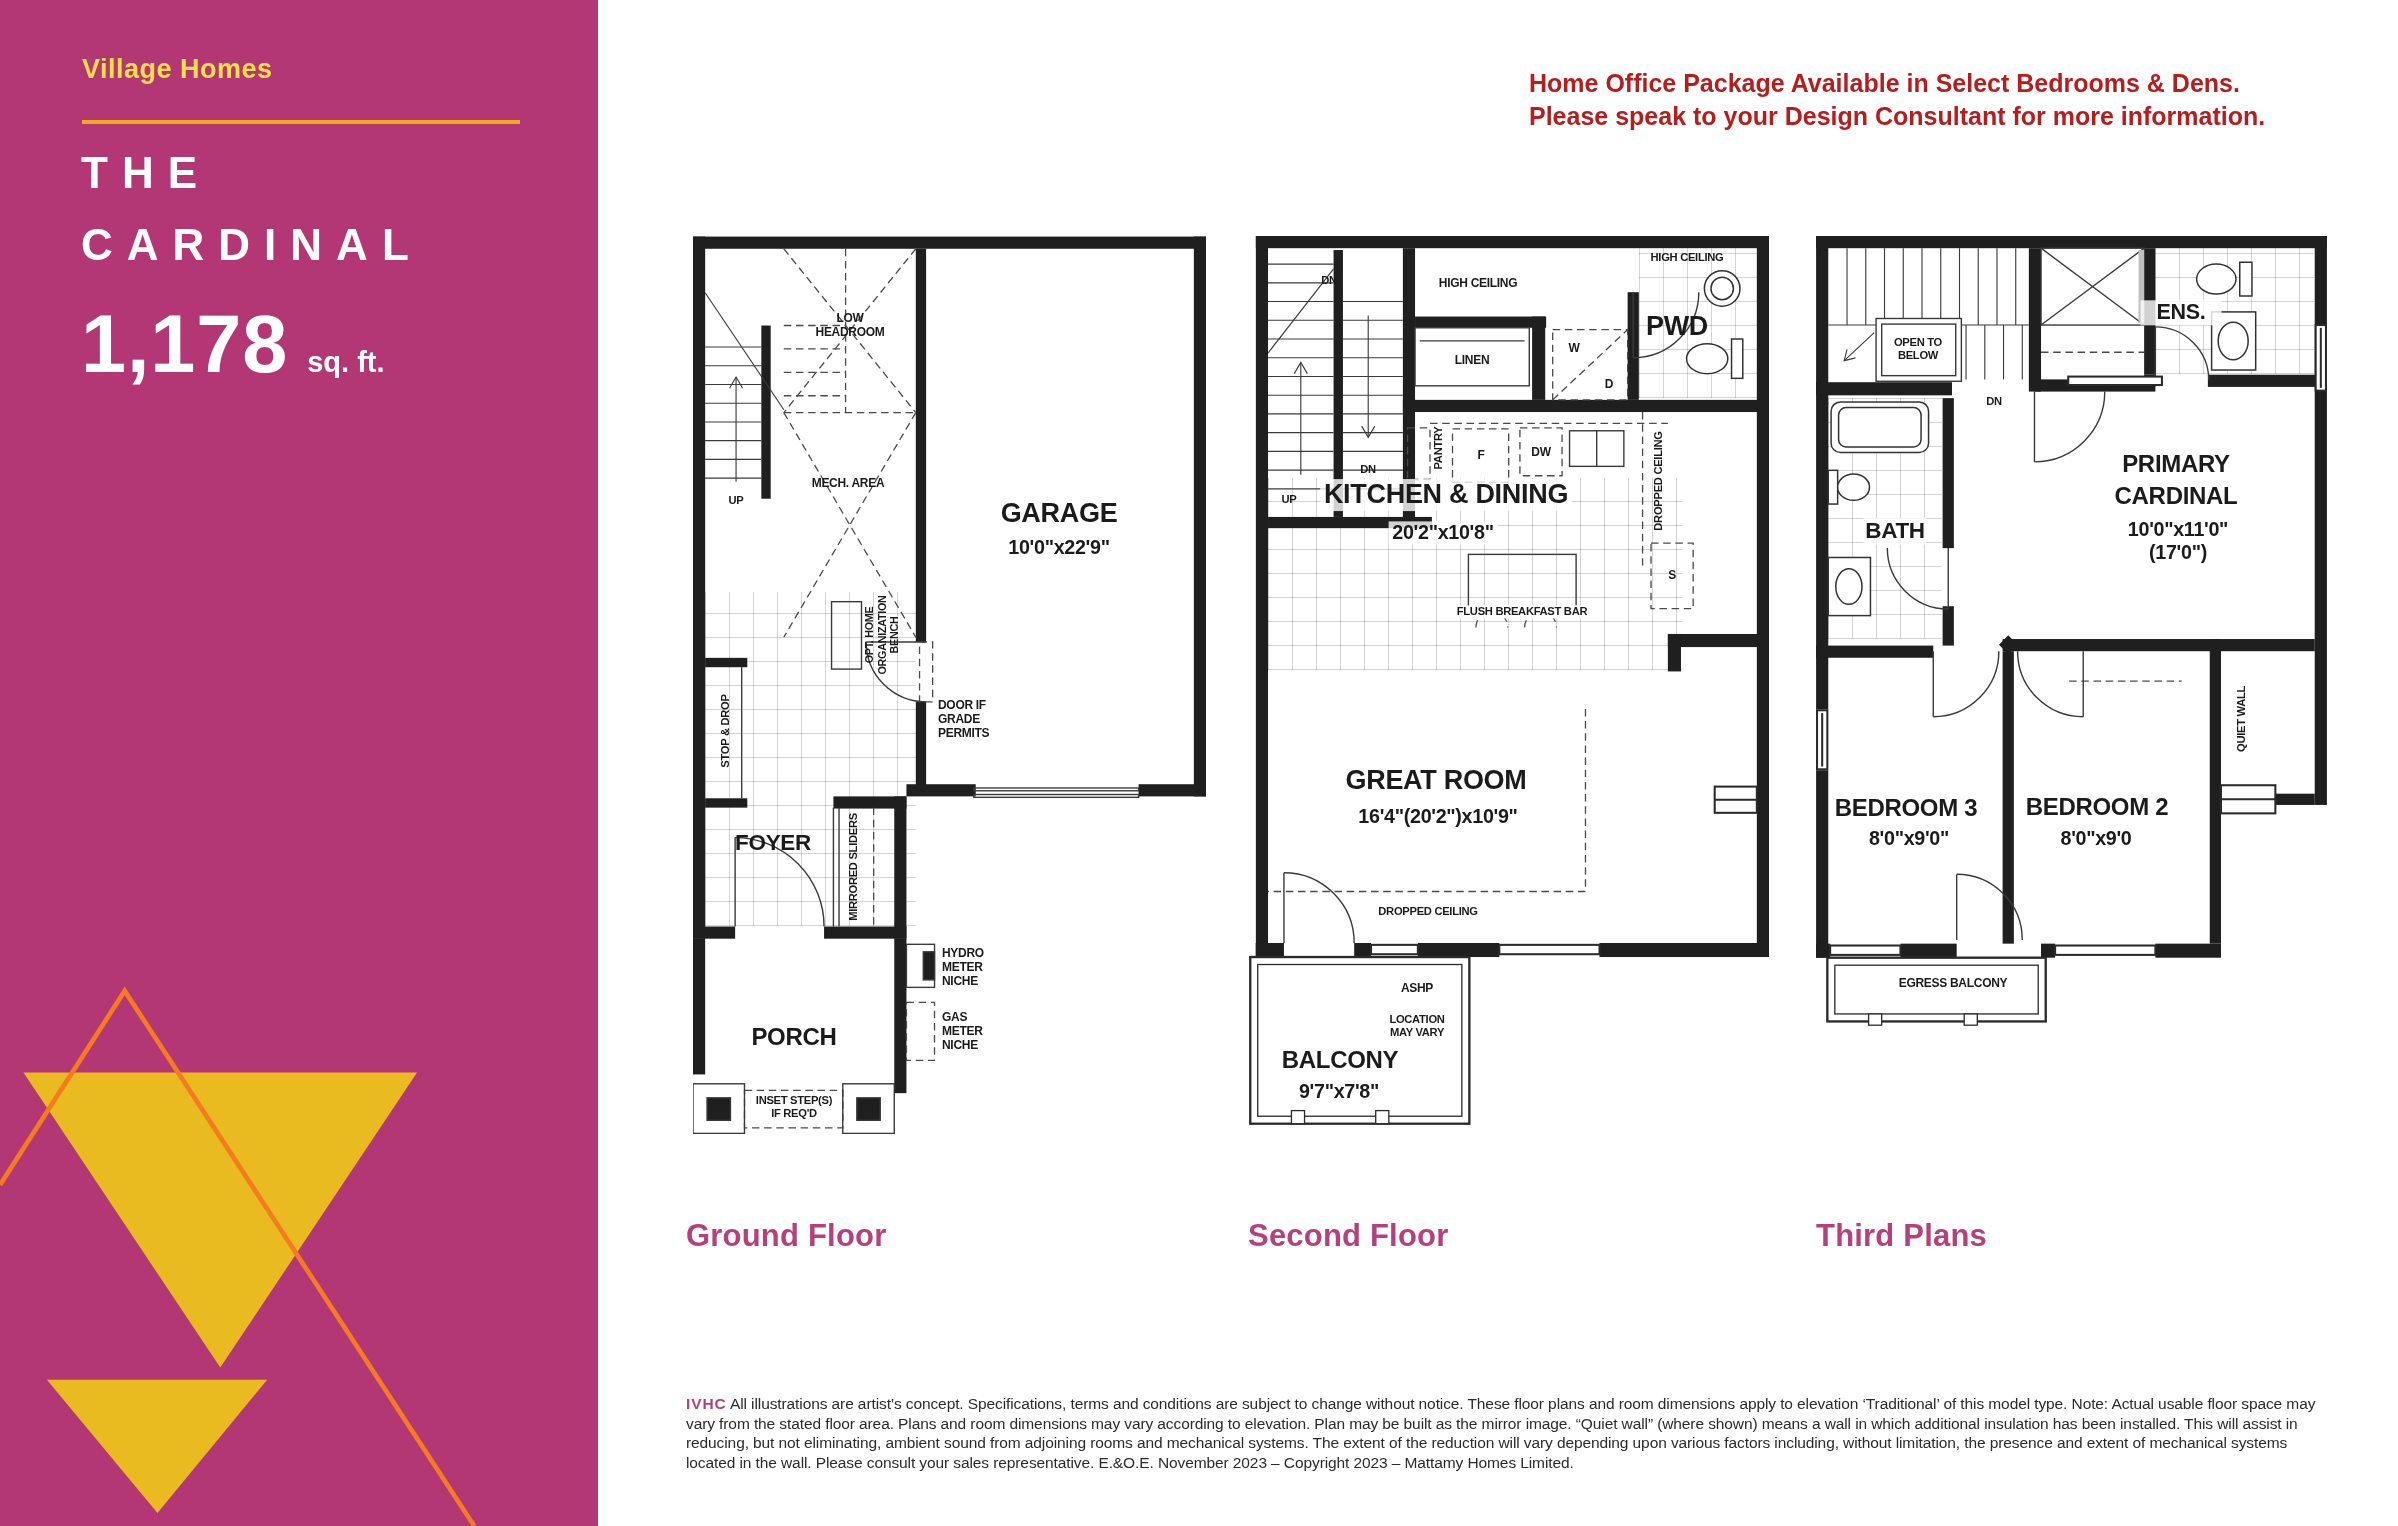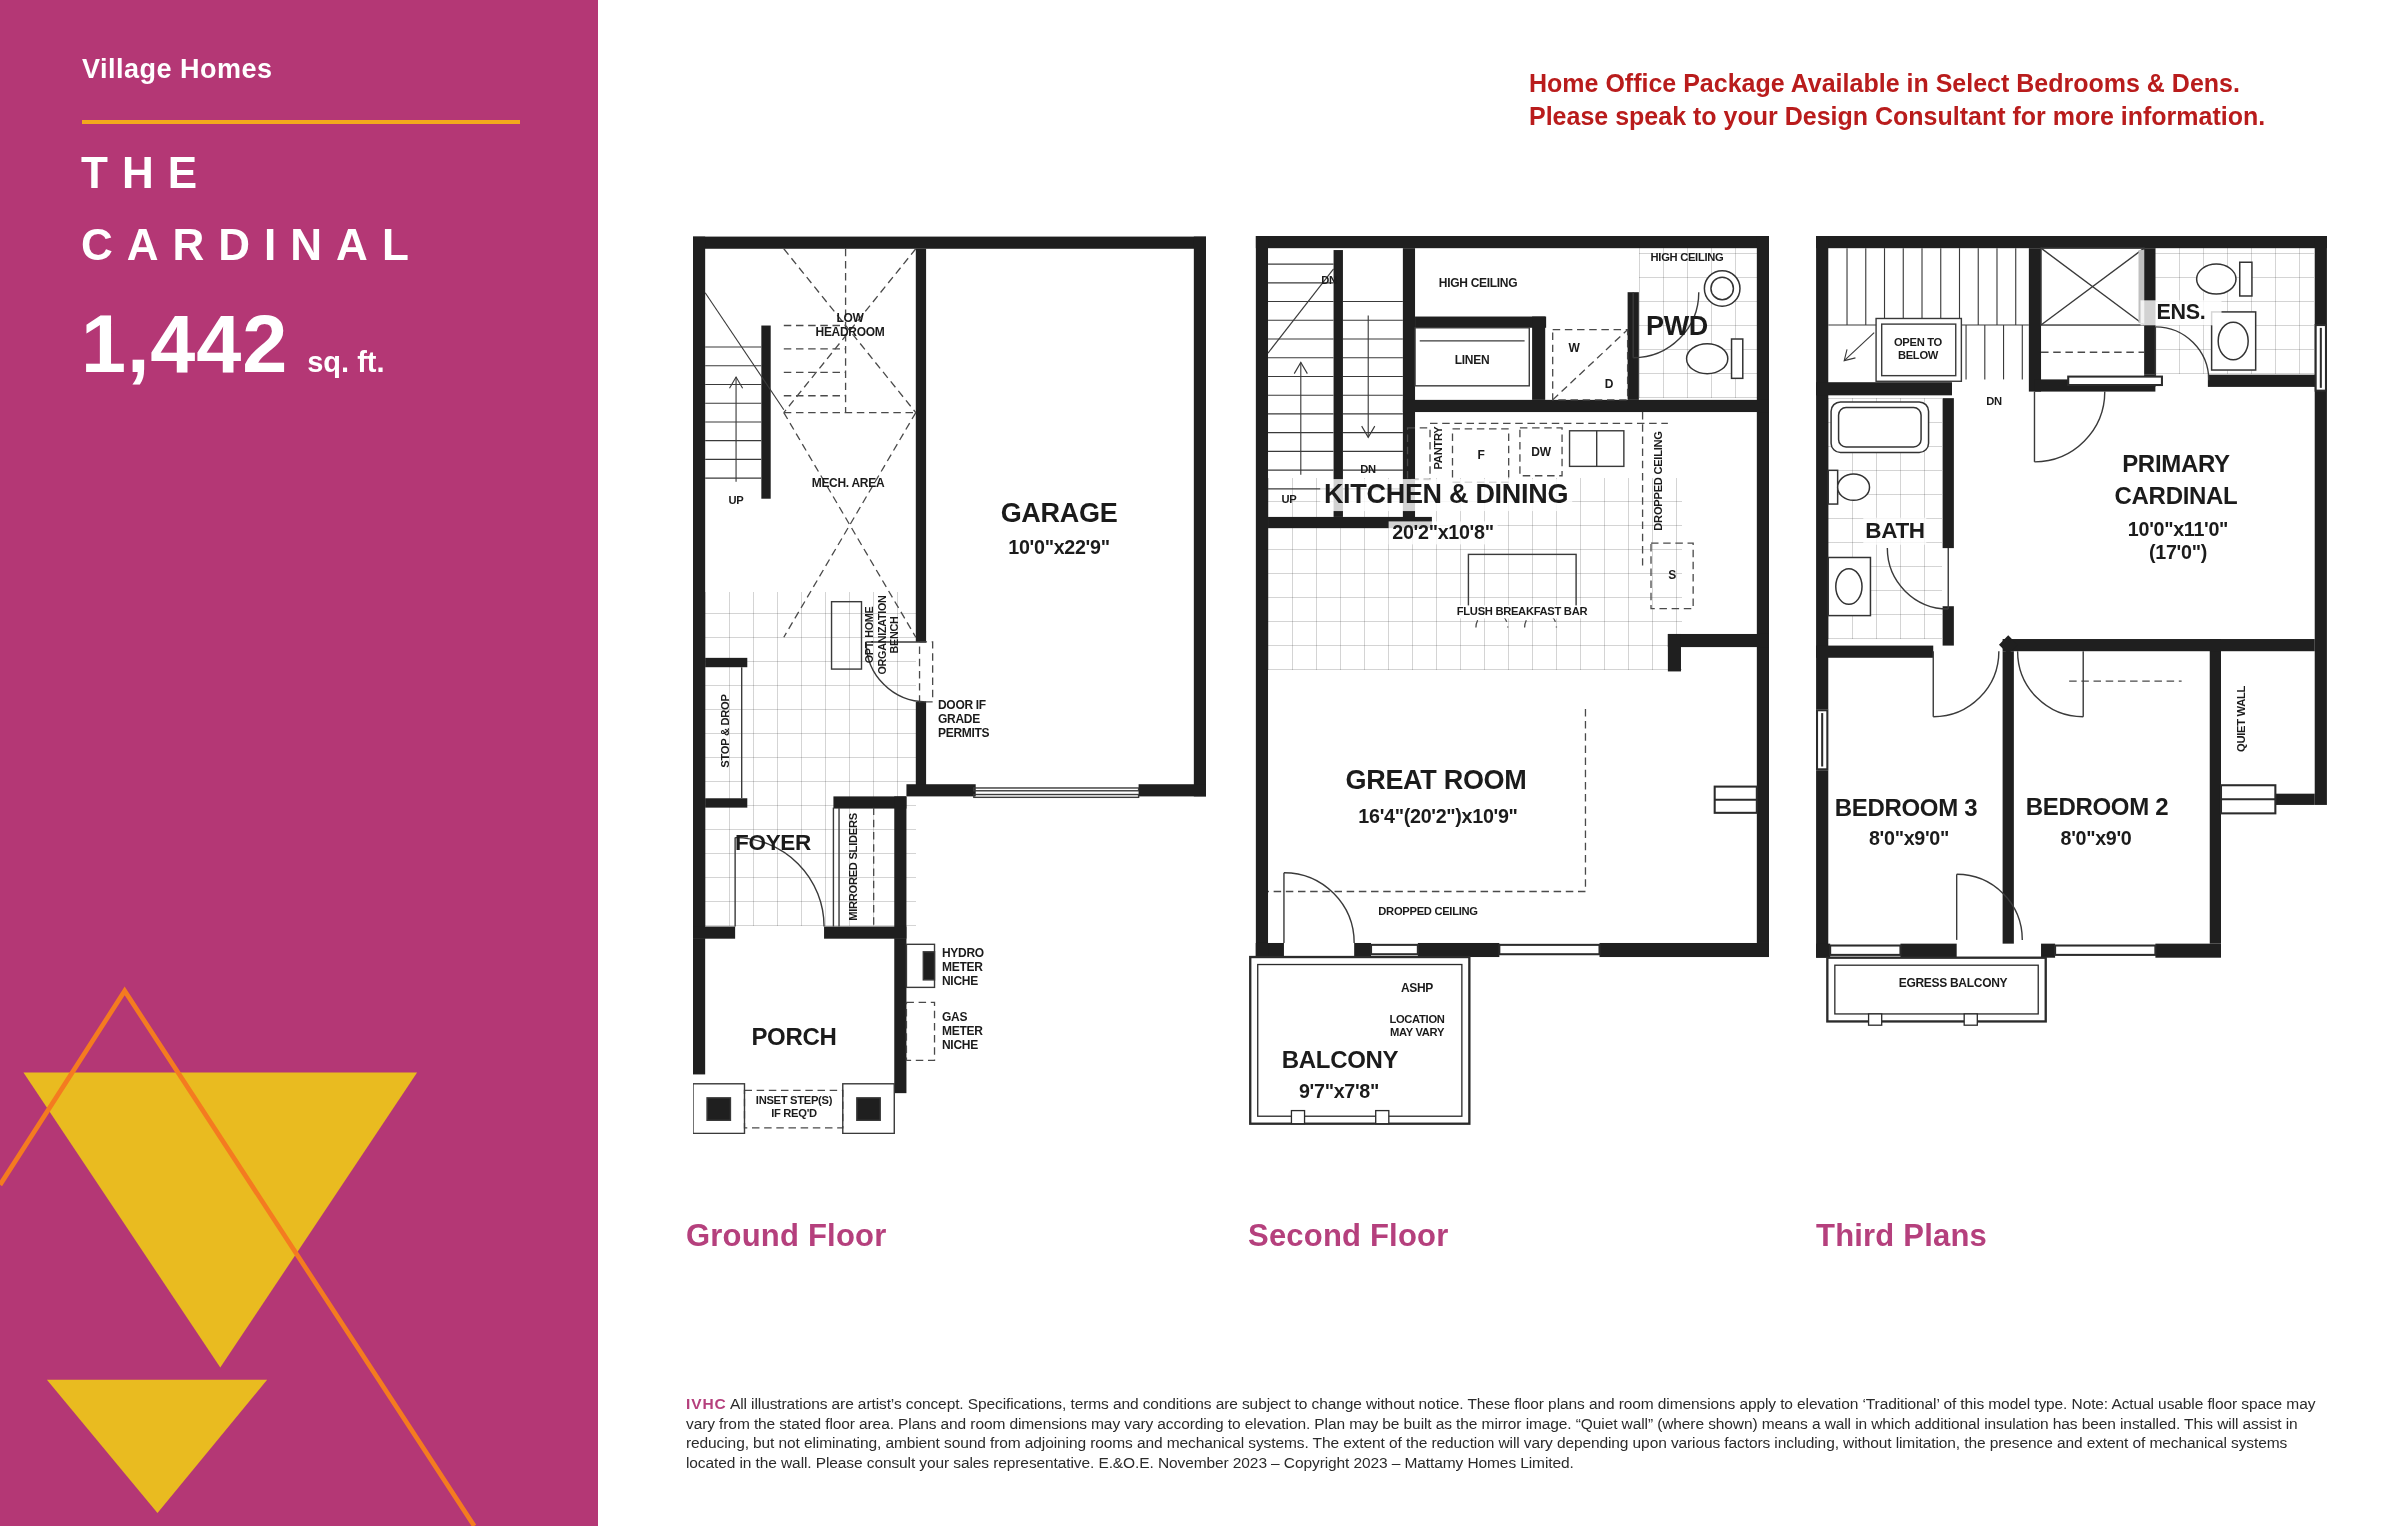--- a/index.html
+++ b/index.html
@@ -1,20 +1,20 @@
 <!DOCTYPE html>
 <html style="font-size:15px"><head>
 <meta charset="utf-8">
 <style>
   html,body{margin:0;padding:0;background:#fff;}
   #page{position:relative;width:2399px;height:1526px;background:#ffffff;overflow:hidden;
         font-family:"Liberation Sans",sans-serif;}
   
   #sidebar{position:absolute;left:0;top:0;width:598px;height:1526px;background:#b43775;}
-  #brand{position:absolute;left:82px;top:54px;font-size:27px;font-weight:700;color:#ffffff;letter-spacing:0.5px;}
+  #brand{position:absolute;left:82px;top:54px;font-size:27px;font-weight:700;color:#fde047;letter-spacing:0.5px;}
   #brand-rule{position:absolute;left:82px;top:120px;width:438px;height:3.7px;background:#f2a81d;}
   .big-title{position:absolute;left:81px;color:#ffffff;font-size:44px;font-weight:700;letter-spacing:14px;}
   #title1{top:148px;} #title2{top:220px;}
   #sqft{position:absolute;left:81px;top:298px;display:flex;align-items:baseline;gap:19px;color:#fff;}
   #sqft .num{font-size:81px;font-weight:700;letter-spacing:0.9px;}
   #sqft .unit{font-size:29px;font-weight:700;}
   
   #hdr{position:absolute;left:1529px;top:67px;color:#b91c1c;font-size:25px;font-weight:700;line-height:33px;}
   
   .plan{position:absolute;}
@@ -43,21 +43,21 @@
 <body>
 
 <div id="page">
 
   <div id="sidebar">
     <div id="brand">Village Homes</div>
     <div id="brand-rule"></div>
     <div id="title1" class="big-title">THE</div>
     <div id="title2" class="big-title">CARDINAL</div>
     <div id="sqft">
-      <span class="num">1,442</span>
+      <span class="num">1,178</span>
       <span class="unit">sq. ft.</span>
     </div>
     <svg style="position:absolute;left:0;top:974px;" width="598" height="552" viewBox="0 0 638 589">
       <polygon points="25,105 445,105 235,420" fill="#e9bb20"></polygon>
       <polygon points="50,433 285,433 168,575" fill="#e9bb20"></polygon>
       <polyline points="0,225 133,18 506,589" fill="none" stroke="#f47b20" stroke-width="5"></polyline>
     </svg>
   </div>
 
   <div id="hdr">

